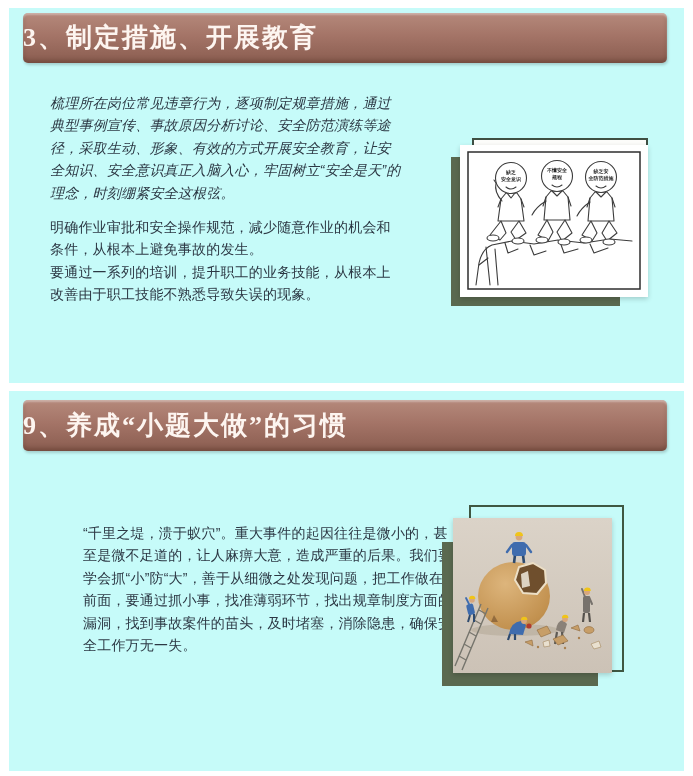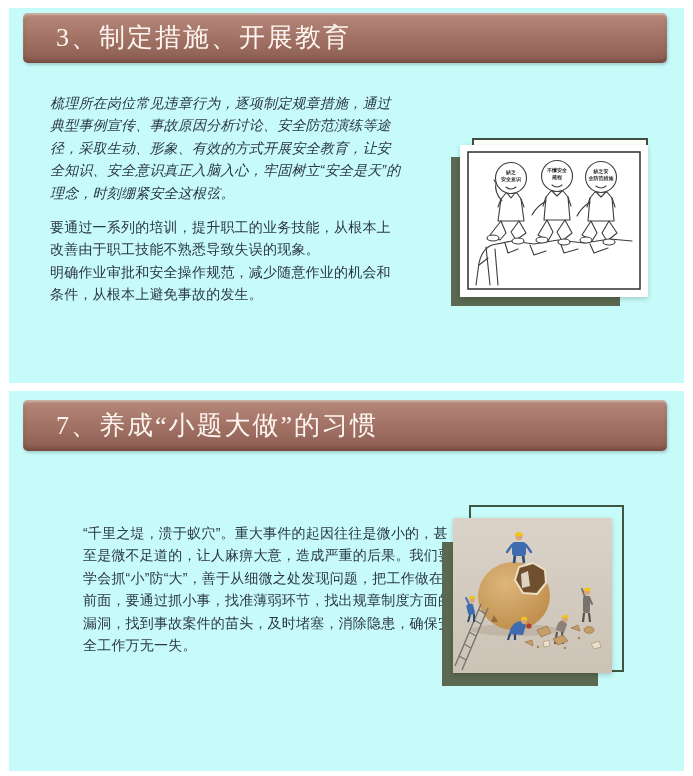--- a/index.html
+++ b/index.html
@@ -11,23 +11,23 @@
   .panel{position:absolute;left:9px;width:675px;background:#c6fbf9;}
   #panel-3{top:8px;height:375px;}
   #panel-4{top:391px;height:380px;}
 
   .header-bar{
     position:absolute;left:14px;width:644px;border-radius:5px;
     background:linear-gradient(180deg,#b5897b 0%,#a47467 45%,#8a5d50 100%);
     box-shadow:inset 0 2px 2px rgba(255,255,255,.35),
                inset 0 -3px 4px rgba(58,28,18,.28),
                1px 2px 3px rgba(0,0,0,.18);
-    box-sizing:border-box;padding-left:33px;
+    box-sizing:border-box;
     color:#fdf5f0;font-family:"Liberation Serif","DejaVu Serif",serif;
-    font-weight:normal;font-size:26px;letter-spacing:2px;white-space:nowrap;
+    font-weight:bold;font-size:26px;letter-spacing:2px;white-space:nowrap;
   }
   #panel-3 .header-bar{top:5px;height:50px;line-height:50px;}
   #panel-4 .header-bar{top:9px;height:51px;line-height:51px;}
 
   .body-text{position:absolute;color:#2c3844;font-size:14px;line-height:22.4px;letter-spacing:.2px;}
   #text-3{left:41px;top:84px;width:352px;}
   #text-4{left:46px;top:131px;width:372px;margin-left:28px;}
   .body-text p{margin:0;}
   #text-3 p.gap-after{margin-bottom:12px;font-style:italic;}
 
@@ -51,22 +51,22 @@
 </head>
 <body>
 
 <section class="panel" id="panel-3">
   <div class="header-bar">
     <span>3、制定措施、开展教育</span>
   </div>
 
   <div class="body-text" id="text-3">
     <p class="gap-after">梳理所在岗位常见违章行为，逐项制定规章措施，通过典型事例宣传、事故原因分析讨论、安全防范演练等途径，采取生动、形象、有效的方式开展安全教育，让安全知识、安全意识真正入脑入心，牢固树立“安全是天”的理念，时刻绷紧安全这根弦。</p>
+    <p>明确作业审批和安全操作规范，减少随意作业的机会和条件，从根本上避免事故的发生。</p>
     <p>要通过一系列的培训，提升职工的业务技能，从根本上改善由于职工技能不熟悉导致失误的现象。</p>
-    <p>明确作业审批和安全操作规范，减少随意作业的机会和条件，从根本上避免事故的发生。</p>
   </div>
 
   <div class="accent-green" id="ill-green"></div>
   <div class="offset-frame" id="ill-frame"></div>
 
   <div class="picture" id="ill-pic">
     <svg viewBox="0 0 188 152" width="188" height="152">
       <rect x="0" y="0" width="188" height="152" fill="#ffffff"></rect>
       <rect x="8" y="7" width="172" height="137" fill="#ffffff" stroke="#2e2e2e" stroke-width="1.5"></rect>
 
@@ -115,21 +115,21 @@
         <path class="cartoon-line" d="M136,41 Q141,45 146,41"></path>
         <text class="head-text" x="141" y="28">缺乏安</text>
         <text class="head-text" x="141" y="35">全防范措施</text>
       </g>
     </svg>
   </div>
 </section>
 
 <section class="panel" id="panel-4">
   <div class="header-bar">
-    <span>7、养成“小题大做”的习惯</span>
+    <span>9、养成“小题大做”的习惯</span>
   </div>
 
   <div class="body-text" id="text-4">
     <p>“千里之堤，溃于蚁穴”。重大事件的起因往往是微小的，甚至是微不足道的，让人麻痹大意，造成严重的后果。我们要学会抓“小”防“大”，善于从细微之处发现问题，把工作做在前面，要通过抓小事，找准薄弱环节，找出规章制度方面的漏洞，找到事故案件的苗头，及时堵塞，消除隐患，确保安全工作万无一失。</p>
   </div>
 
   <div class="accent-green" id="photo-green"></div>
   <div class="offset-frame" id="photo-frame"></div>
 
   <div class="picture" id="photo-pic">

